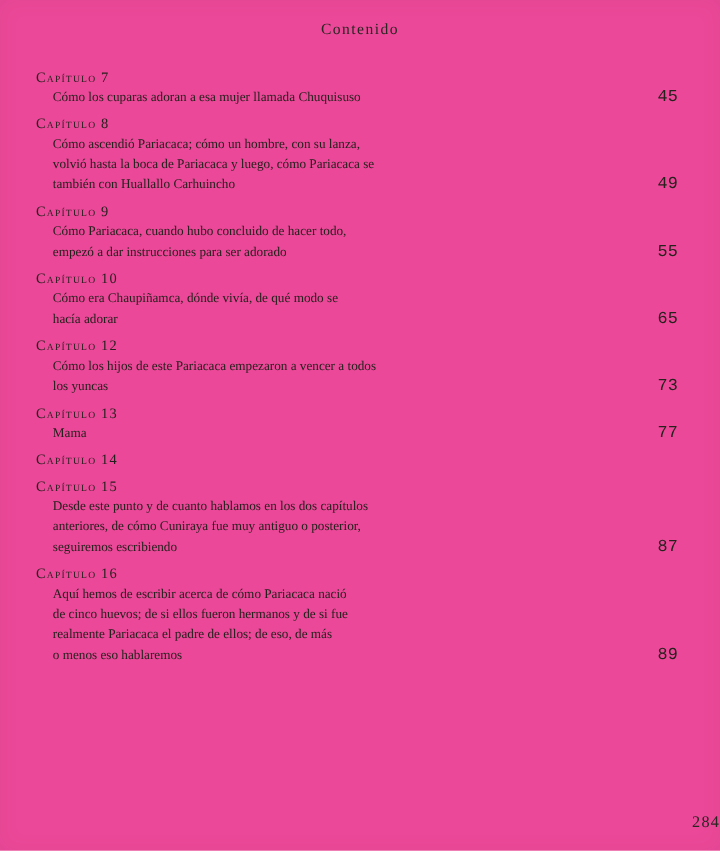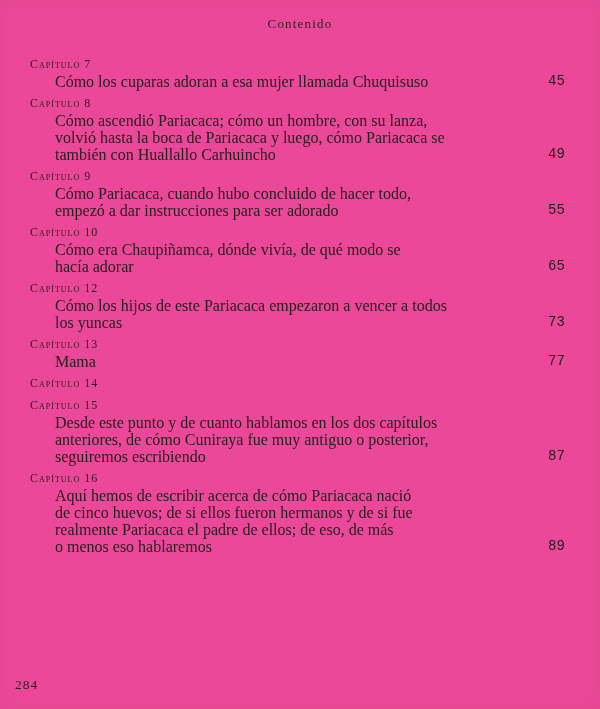--- a/index.html
+++ b/index.html
@@ -32,42 +32,42 @@
     letter-spacing: 1px;
     font-size: 12px;
     line-height: 17px;
     color: #231f1c;
   }
   .entry-row {
     display: flex;
     align-items: flex-end;
   }
   .desc {
-    margin-left: 25px;
+    margin-left: 14px;
     flex: 1;
-    font-size: 16px;
+    font-size: 11px;
     line-height: 17px;
     white-space: pre-line;
     padding-right: 12px;
     color: #25211d;
   }
   .pagenum {
     font-size: 14px;
     line-height: 17px;
     min-width: 26px;
     text-align: left;
     color: #25211d;
     font-family: Liberation Mono, monospace;
   }
   .footer {
     position: absolute;
     bottom: 16px;
     left: 15px;
     right: 0;
-    text-align: left;
+    text-align: right;
     font-size: 13.5px;
     letter-spacing: 1px;
     color: #2a2622;
   }
 </style>
 </head>
 <body>
 
 <div class="page">
 

